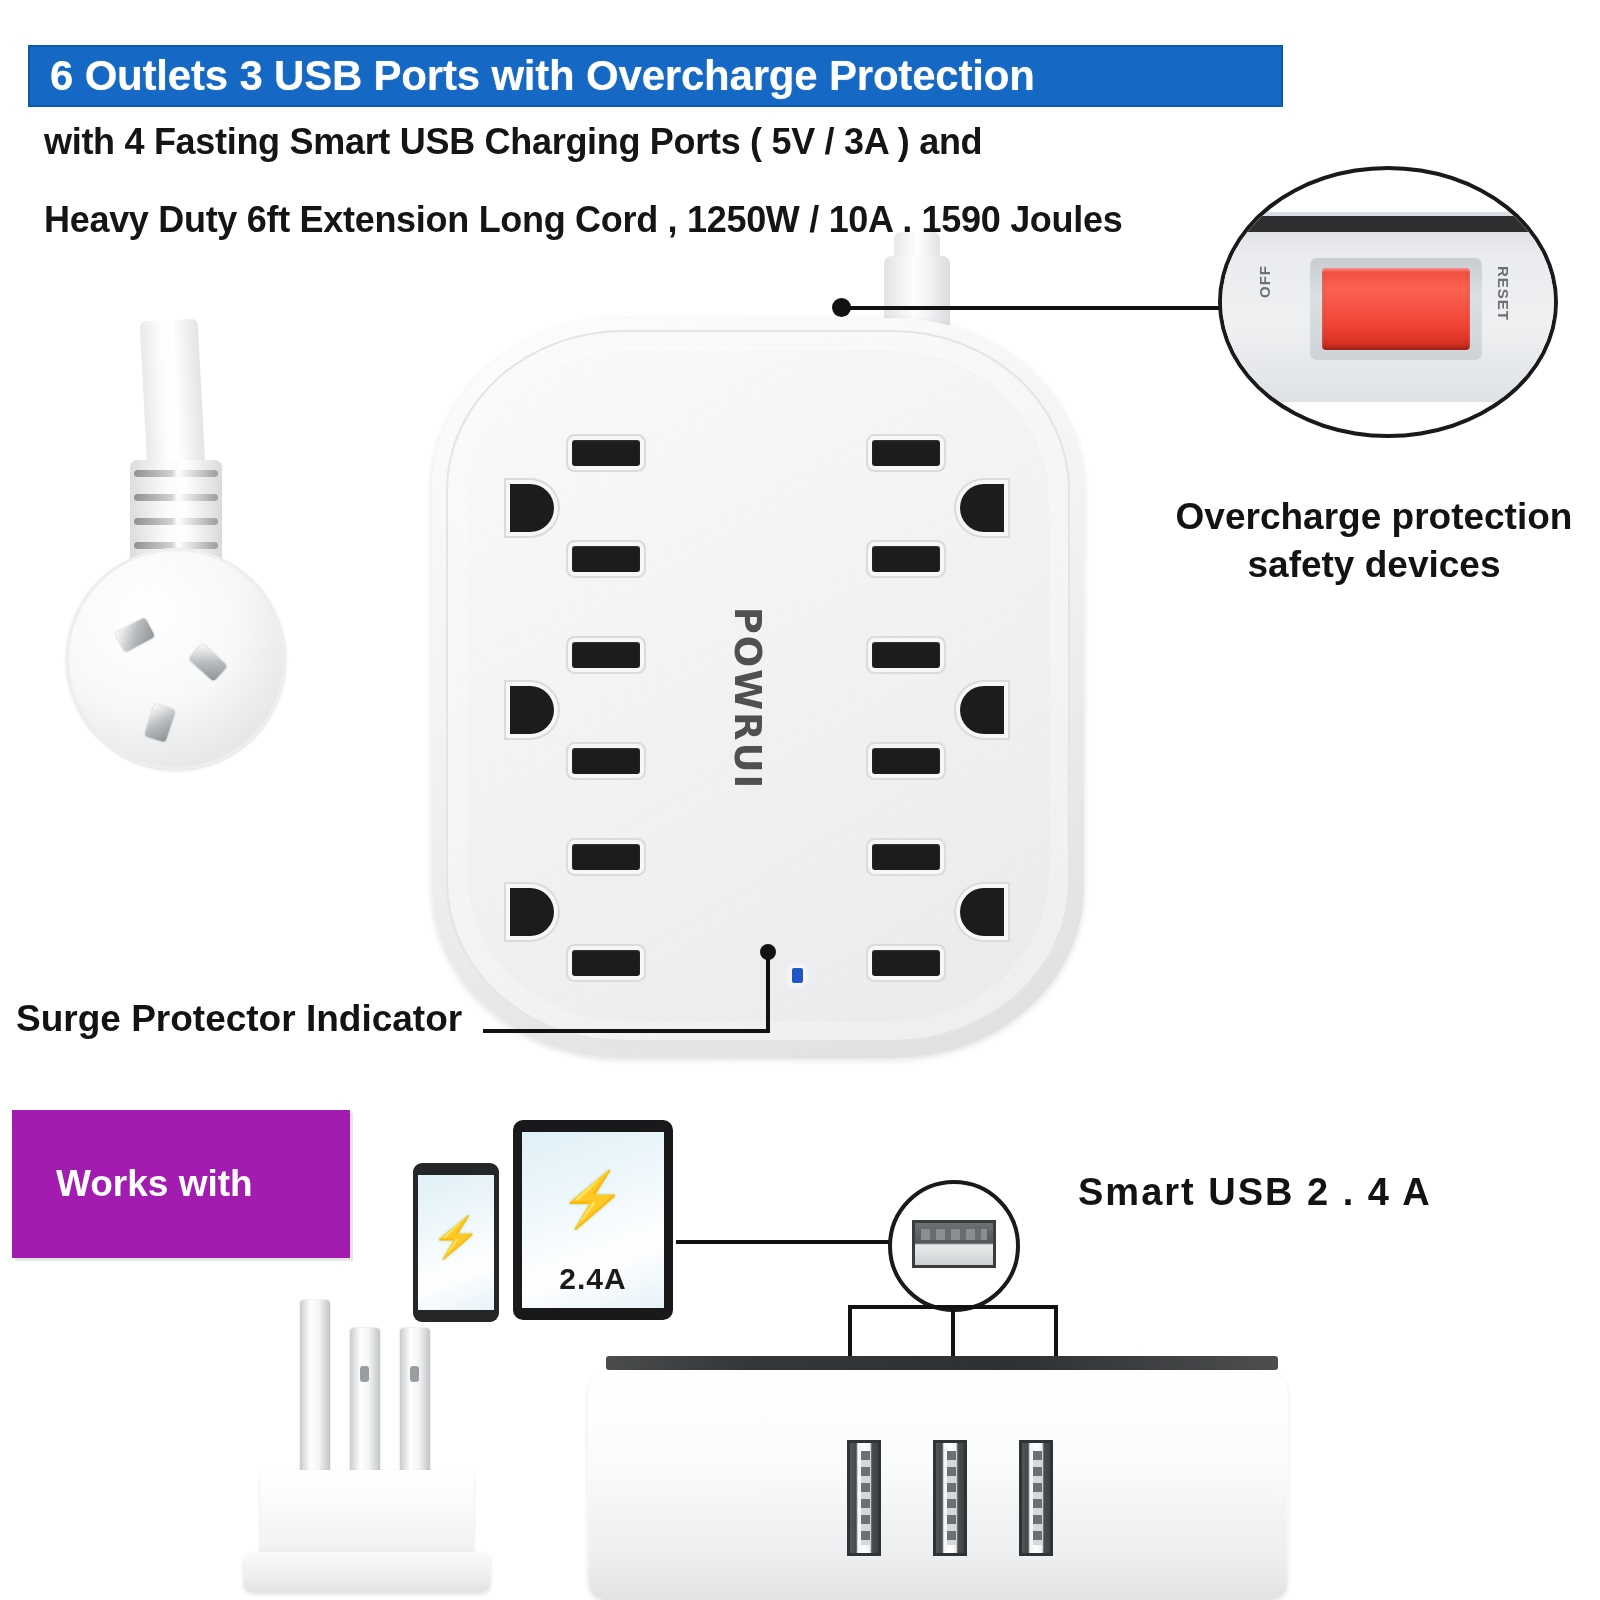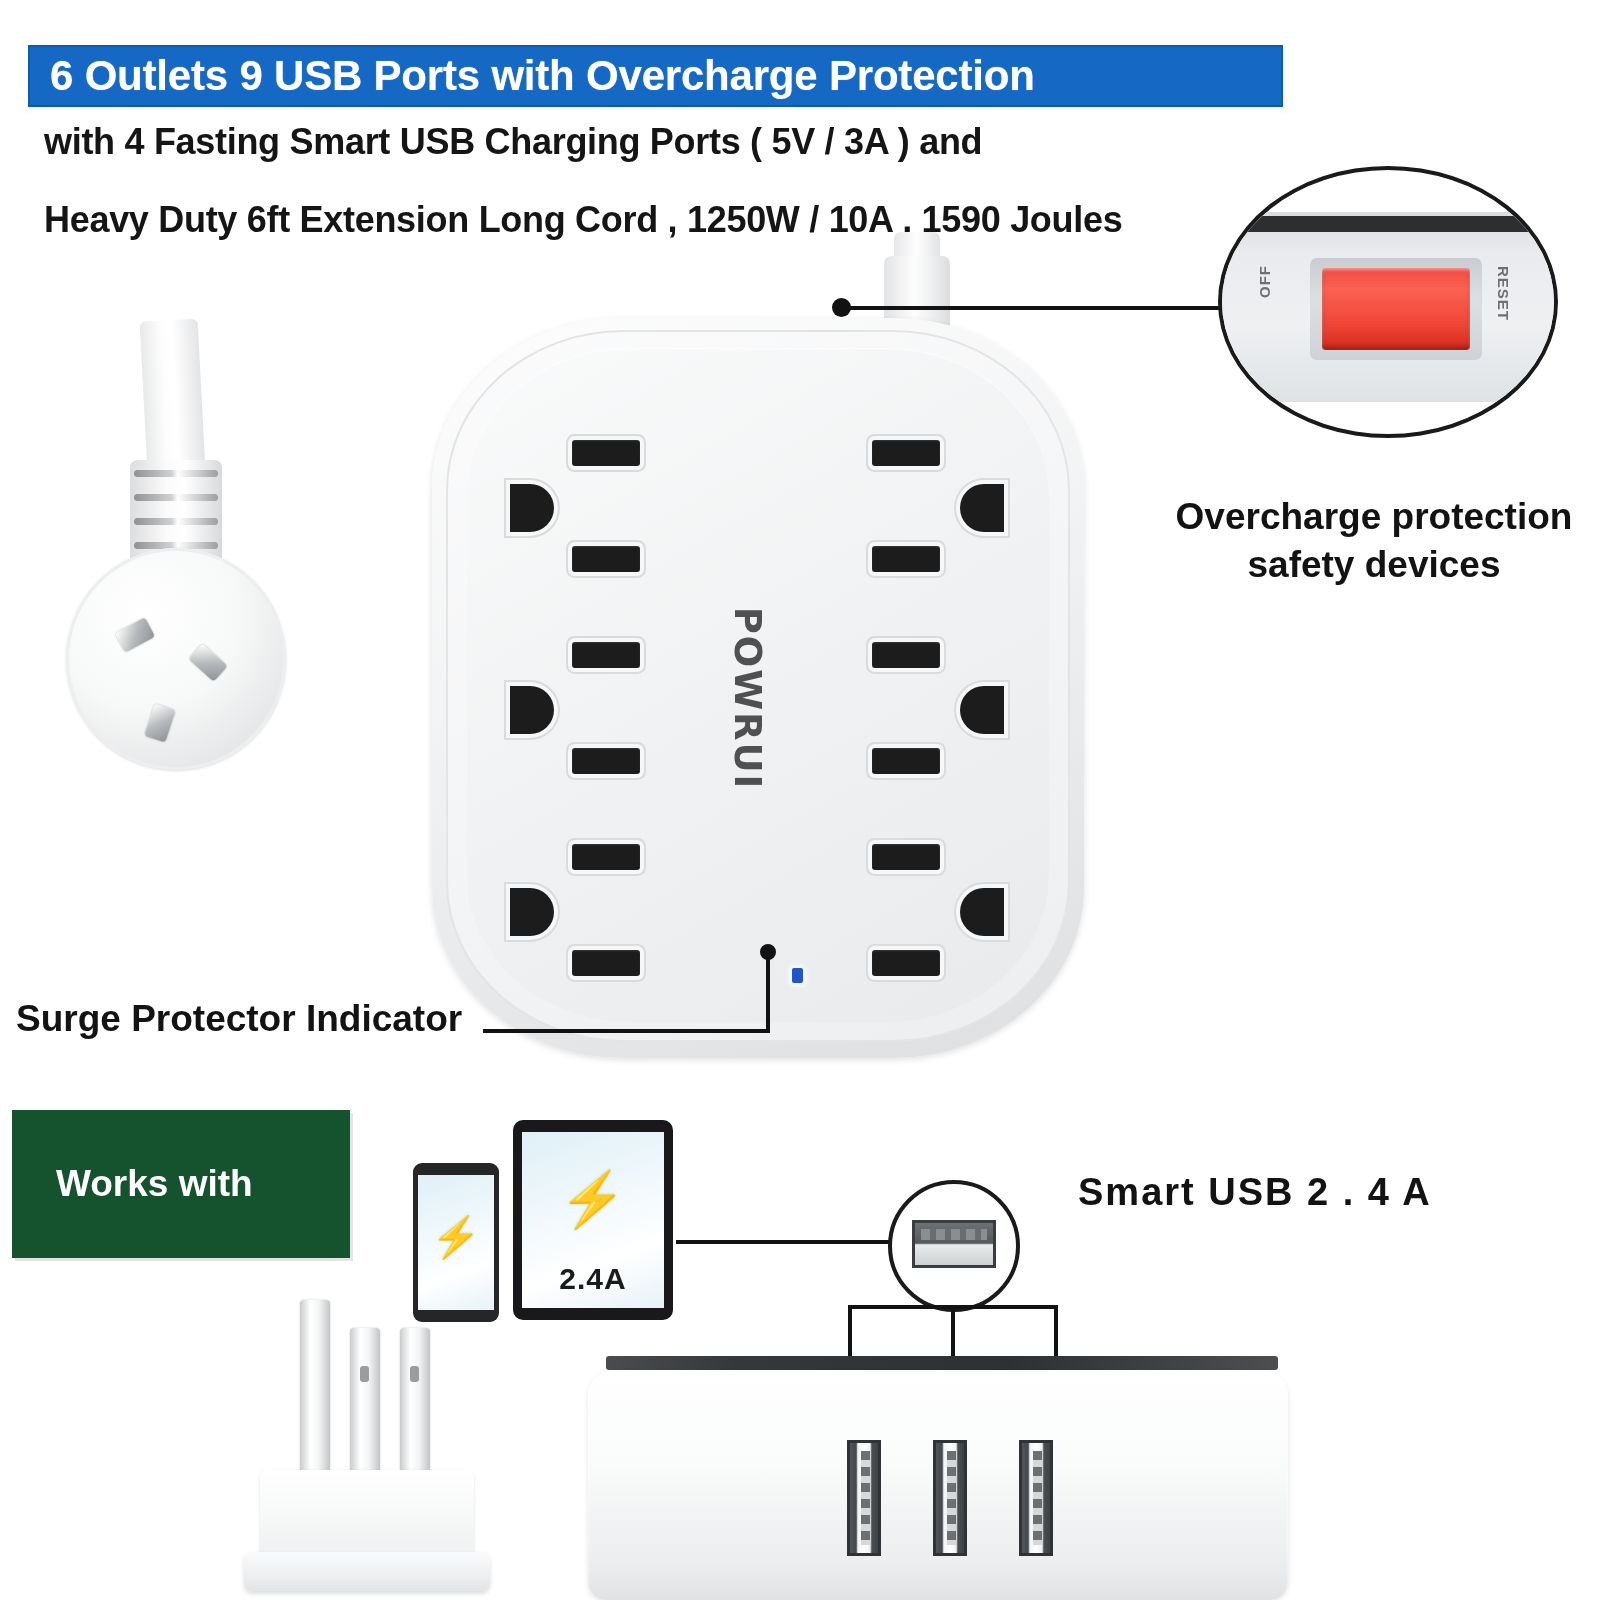--- a/index.html
+++ b/index.html
@@ -231,21 +231,21 @@
   }
   #surge-leader-dot {
     position: absolute; left: 760px; top: 944px;
     width: 16px; height: 16px; border-radius: 50%; background: #121212;
   }
 
   
   #usb-badge {
     position: absolute; left: 12px; top: 1110px;
     width: 338px; height: 148px;
-    background: #14532d;
+    background: #a21caf;
     box-shadow: 3px 3px 0 rgba(0,0,0,.10);
     display: flex; flex-direction: column; justify-content: center;
     padding-left: 44px; box-sizing: border-box;
   }
   #usb-badge div {
     color: #ffffff; font-size: 37px; font-weight: 600; line-height: 58px;
     white-space: nowrap;
   }
 
   
@@ -389,21 +389,21 @@
     width: 246px; height: 40px;
     background: linear-gradient(180deg,#fbfbfc,#eceeef 60%,#e1e3e5);
     border-radius: 8px;
     box-shadow: 0 2px 4px rgba(0,0,0,.13);
   }
 </style>
 </head>
 <body>
 
 <div id="header-banner">
-  <div class="htxt">6 Outlets 9 USB Ports with Overcharge Protection</div>
+  <div class="htxt">6 Outlets 3 USB Ports with Overcharge Protection</div>
 </div>
 <div class="subline" id="subline-1">with 4 Fasting Smart USB Charging Ports ( 5V / 3A ) and</div>
 <div class="subline" id="subline-2">Heavy Duty 6ft Extension Long Cord , 1250W / 10A , 1590 Joules</div>
 
 <div id="cord-group">
   <div class="cord-wire"></div>
   <div class="strain-relief">
     <div class="rib" style="top:10px"></div>
     <div class="rib" style="top:34px"></div>
     <div class="rib" style="top:58px"></div>

